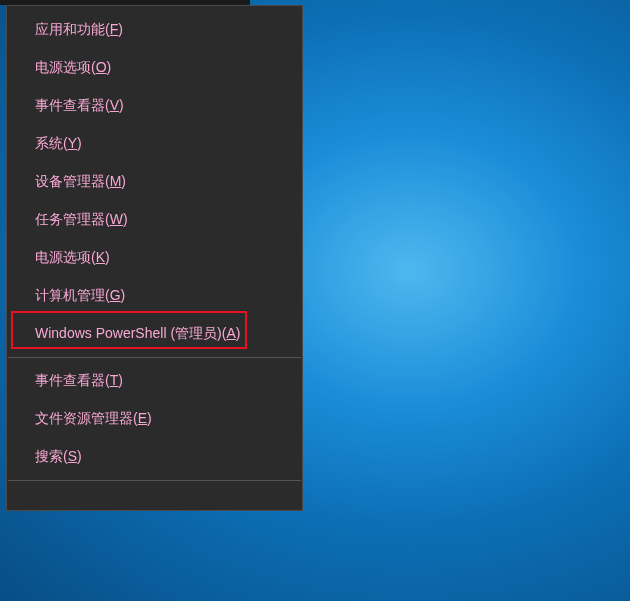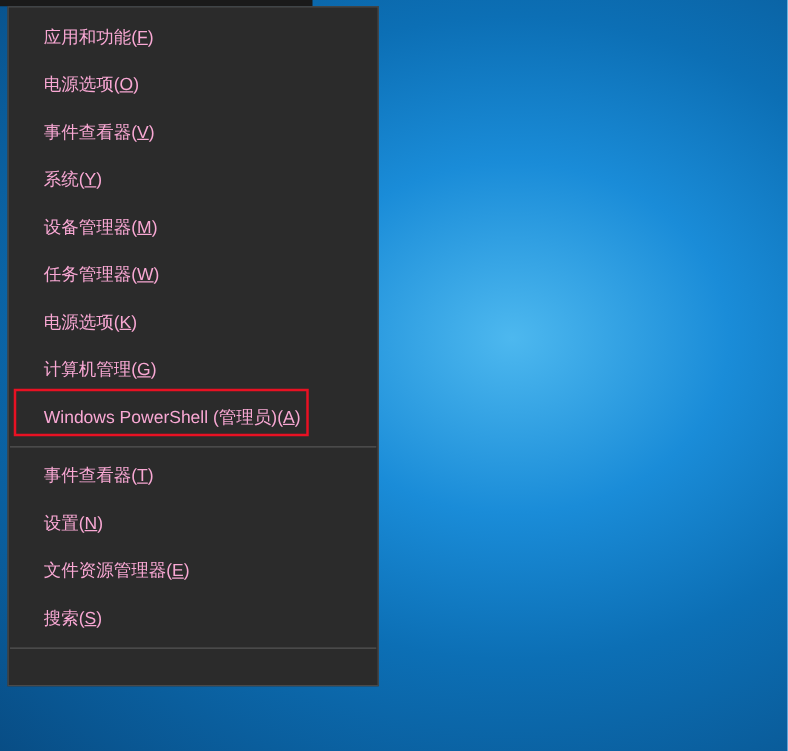--- a/index.html
+++ b/index.html
@@ -103,23 +103,20 @@
     <span class="menu-label"><span>Windows PowerShell (管理员)(</span><span class="underline">A</span><span>)</span></span>
     <div class="highlight-box" style="top:-4px; left:4px; width:236px; height:38px;"></div>
   </div>
 
   <div class="separator"></div>
 
   <div class="menu-item">
     <span class="menu-label"><span>事件查看器(</span><span class="underline">T</span><span>)</span></span>
   </div>
   <div class="menu-item">
-    <span class="menu-label"><span>设置(</span><span class="underline">N</span><span>)</span></span>
-  </div>
-  <div class="menu-item">
     <span class="menu-label"><span>文件资源管理器(</span><span class="underline">E</span><span>)</span></span>
   </div>
   <div class="menu-item">
     <span class="menu-label"><span>搜索(</span><span class="underline">S</span><span>)</span></span>
   </div>
 
   <div class="separator"></div>
 
   <div class="menu-item">
     

